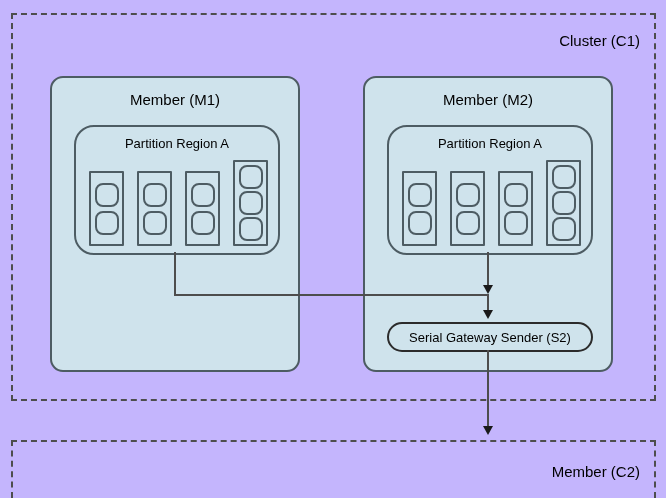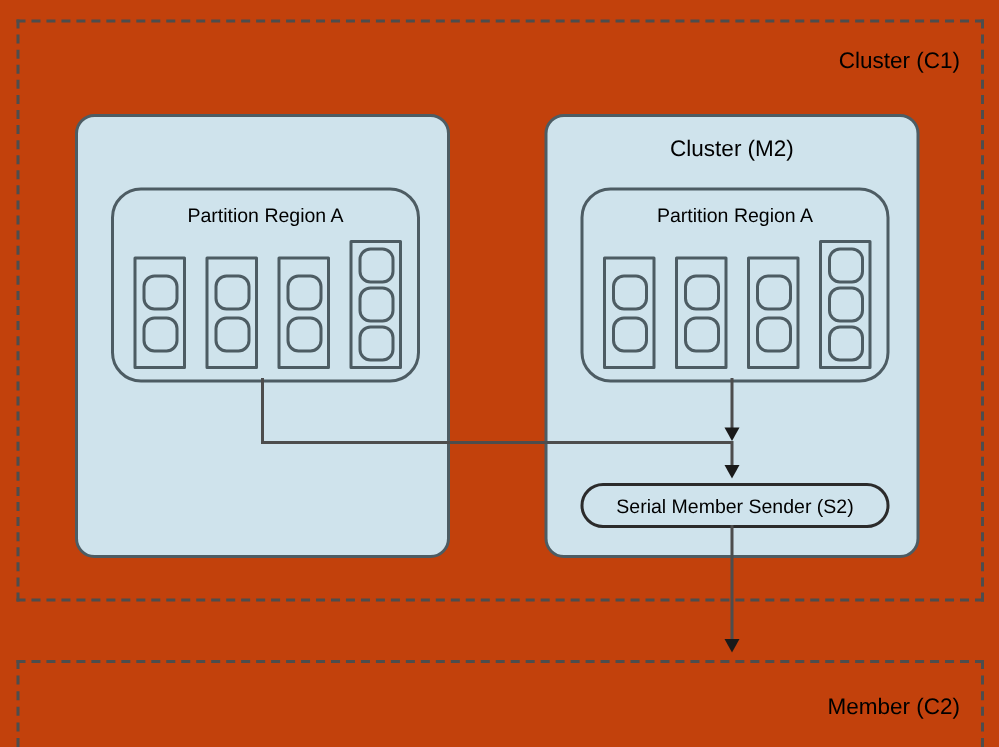--- a/index.html
+++ b/index.html
@@ -8,21 +8,21 @@
     padding: 0;
     background: #ffffff;
   }
   body {
     font-family: "Liberation Sans", sans-serif;
   }
   #canvas {
     position: relative;
     width: 666px;
     height: 498px;
-    background: #c2410c;
+    background: #c4b5fd;
     overflow: hidden;
   }
 
   
   .cluster {
     position: absolute;
     border: 2px dashed #4d4d4d;
     background: transparent;
     box-sizing: border-box;
   }
@@ -197,20 +197,21 @@
 </head>
 <body>
 
 <div id="canvas">
 
   <div class="cluster" id="cluster-c1">
     <div class="cluster-label" id="cluster-c1-label">Cluster (C1)</div>
   </div>
 
   <div class="member" id="member-m1">
+    <div class="member-title">Member (M1)</div>
 
     <div class="partition">
       <div class="partition-title">Partition Region A</div>
 
       <div class="buckets">
         <div class="bucket-col size2" style="left:0px;">
           <div class="bucket"></div>
           <div class="bucket"></div>
         </div>
         <div class="bucket-col size2" style="left:48px;">
@@ -224,21 +225,21 @@
         <div class="bucket-col size3" style="left:144px;">
           <div class="bucket"></div>
           <div class="bucket"></div>
           <div class="bucket"></div>
         </div>
       </div>
     </div>
   </div>
 
   <div class="member" id="member-m2">
-    <div class="member-title">Cluster (M2)</div>
+    <div class="member-title">Member (M2)</div>
 
     <div class="partition">
       <div class="partition-title">Partition Region A</div>
 
       <div class="buckets">
         <div class="bucket-col size2" style="left:0px;">
           <div class="bucket"></div>
           <div class="bucket"></div>
         </div>
         <div class="bucket-col size2" style="left:48px;">
@@ -251,21 +252,21 @@
         </div>
         <div class="bucket-col size3" style="left:144px;">
           <div class="bucket"></div>
           <div class="bucket"></div>
           <div class="bucket"></div>
         </div>
       </div>
     </div>
 
     <div class="gateway">
-      <span class="gateway-label">Serial Member Sender (S2)</span>
+      <span class="gateway-label">Serial Gateway Sender (S2)</span>
     </div>
   </div>
 
   <div class="conn vline" id="conn-m1-down"></div>
   <div class="conn hline" id="conn-m1-across"></div>
   <div class="conn vline" id="conn-m2-down"></div>
   <div class="conn vline" id="conn-into-gw"></div>
   <div class="conn vline" id="conn-gw-down"></div>
 
   <div class="arrow" id="arrow-m2-into-line"></div>

